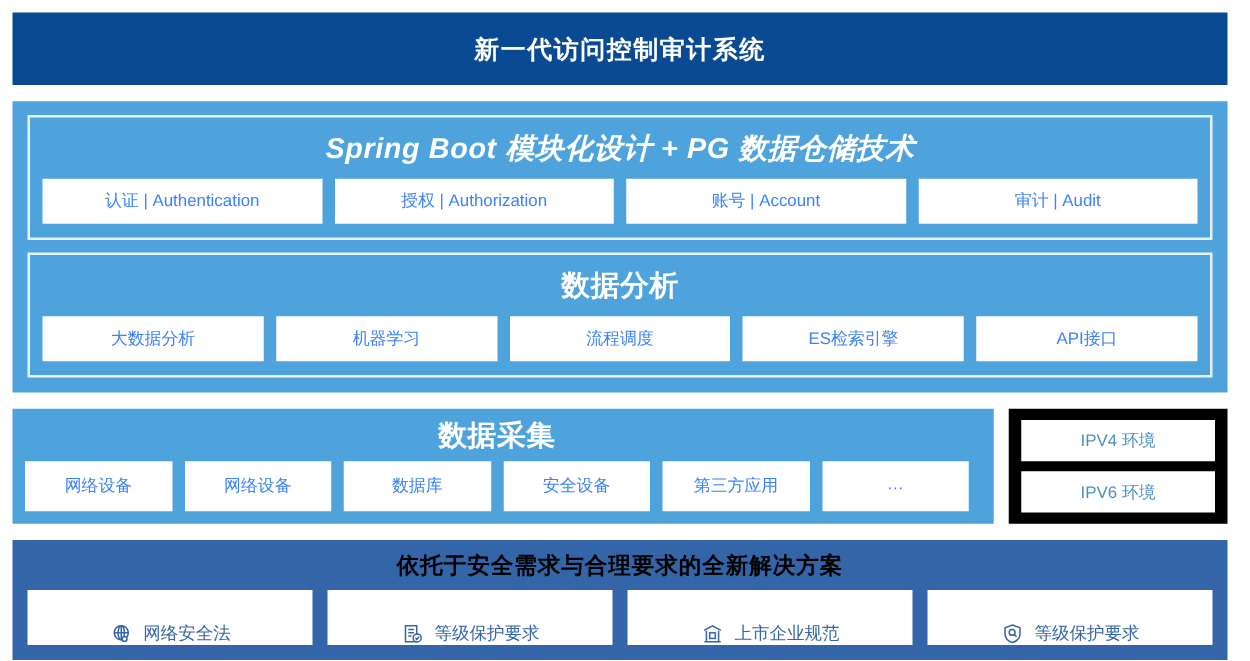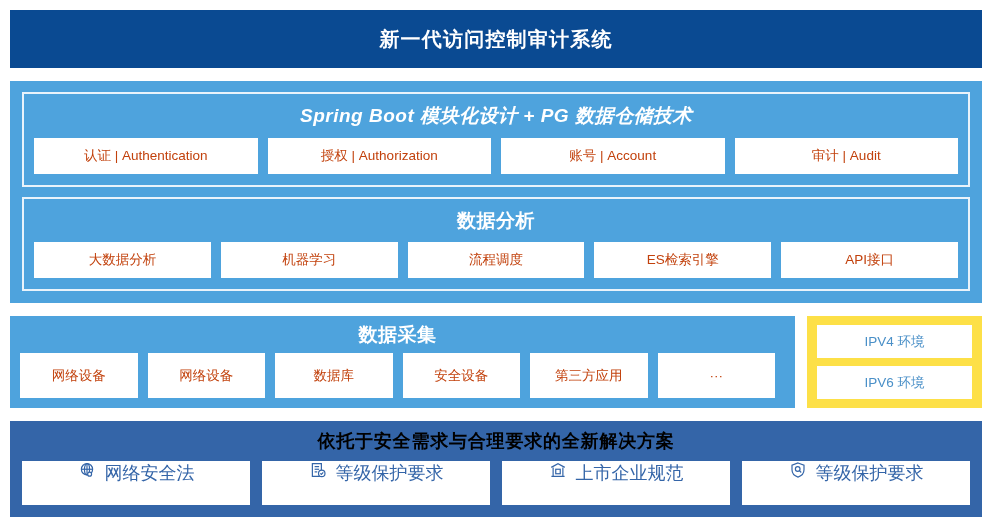--- a/index.html
+++ b/index.html
@@ -56,41 +56,41 @@
     box-sizing: border-box;
     padding: 9px 10px 11px 10px;
     display: flex;
     flex-direction: column;
     gap: 9px;
     flex: 1 1 auto;
   }
   .group-title {
     text-align: center;
     color: #ffffff;
-    font-size: 19px;
+    font-size: 23px;
     font-weight: bold;
     letter-spacing: 0.5px;
     line-height: 1.35;
   }
   .group-title.italic {
     font-style: italic;
     font-weight: bold;
   }
   .card-row {
     display: flex;
     gap: 10px;
     flex: 1 1 auto;
   }
   .card {
     flex: 1 1 0;
     background: #ffffff;
     display: flex;
     align-items: center;
     justify-content: center;
-    color: #c2410c;
+    color: #3b82f6;
     font-size: 13.5px;
     min-height: 36px;
     box-sizing: border-box;
     padding: 4px 6px;
     text-align: center;
   }
 
   
   .collect-row {
     flex: 0 0 92px;
@@ -101,21 +101,21 @@
     flex: 1 1 auto;
     background: #4ea3dd;
     box-sizing: border-box;
     padding: 6px 20px 10px 10px;
     display: flex;
     flex-direction: column;
     gap: 5px;
   }
   .env-panel {
     flex: 0 0 175px;
-    background: #fde047;
+    background: #000000;
     box-sizing: border-box;
     padding: 9px 10px;
     display: flex;
     flex-direction: column;
     gap: 8px;
   }
   .env-card {
     flex: 1 1 0;
     background: #ffffff;
     display: flex;
@@ -144,25 +144,25 @@
   }
   .compliance-row {
     display: flex;
     gap: 12px;
     flex: 1 1 auto;
   }
   .compliance-card {
     flex: 1 1 0;
     background: #ffffff;
     display: flex;
-    align-items: flex-start;
+    align-items: flex-end;
     justify-content: center;
     gap: 9px;
     color: #3465a8;
-    font-size: 18px;
+    font-size: 14px;
     font-family: Liberation Serif, serif;
   }
   .compliance-card .ic {
     display: inline-flex;
     width: 18px;
     height: 18px;
     align-items: center;
     justify-content: center;
   }
   .compliance-card .ic svg {

